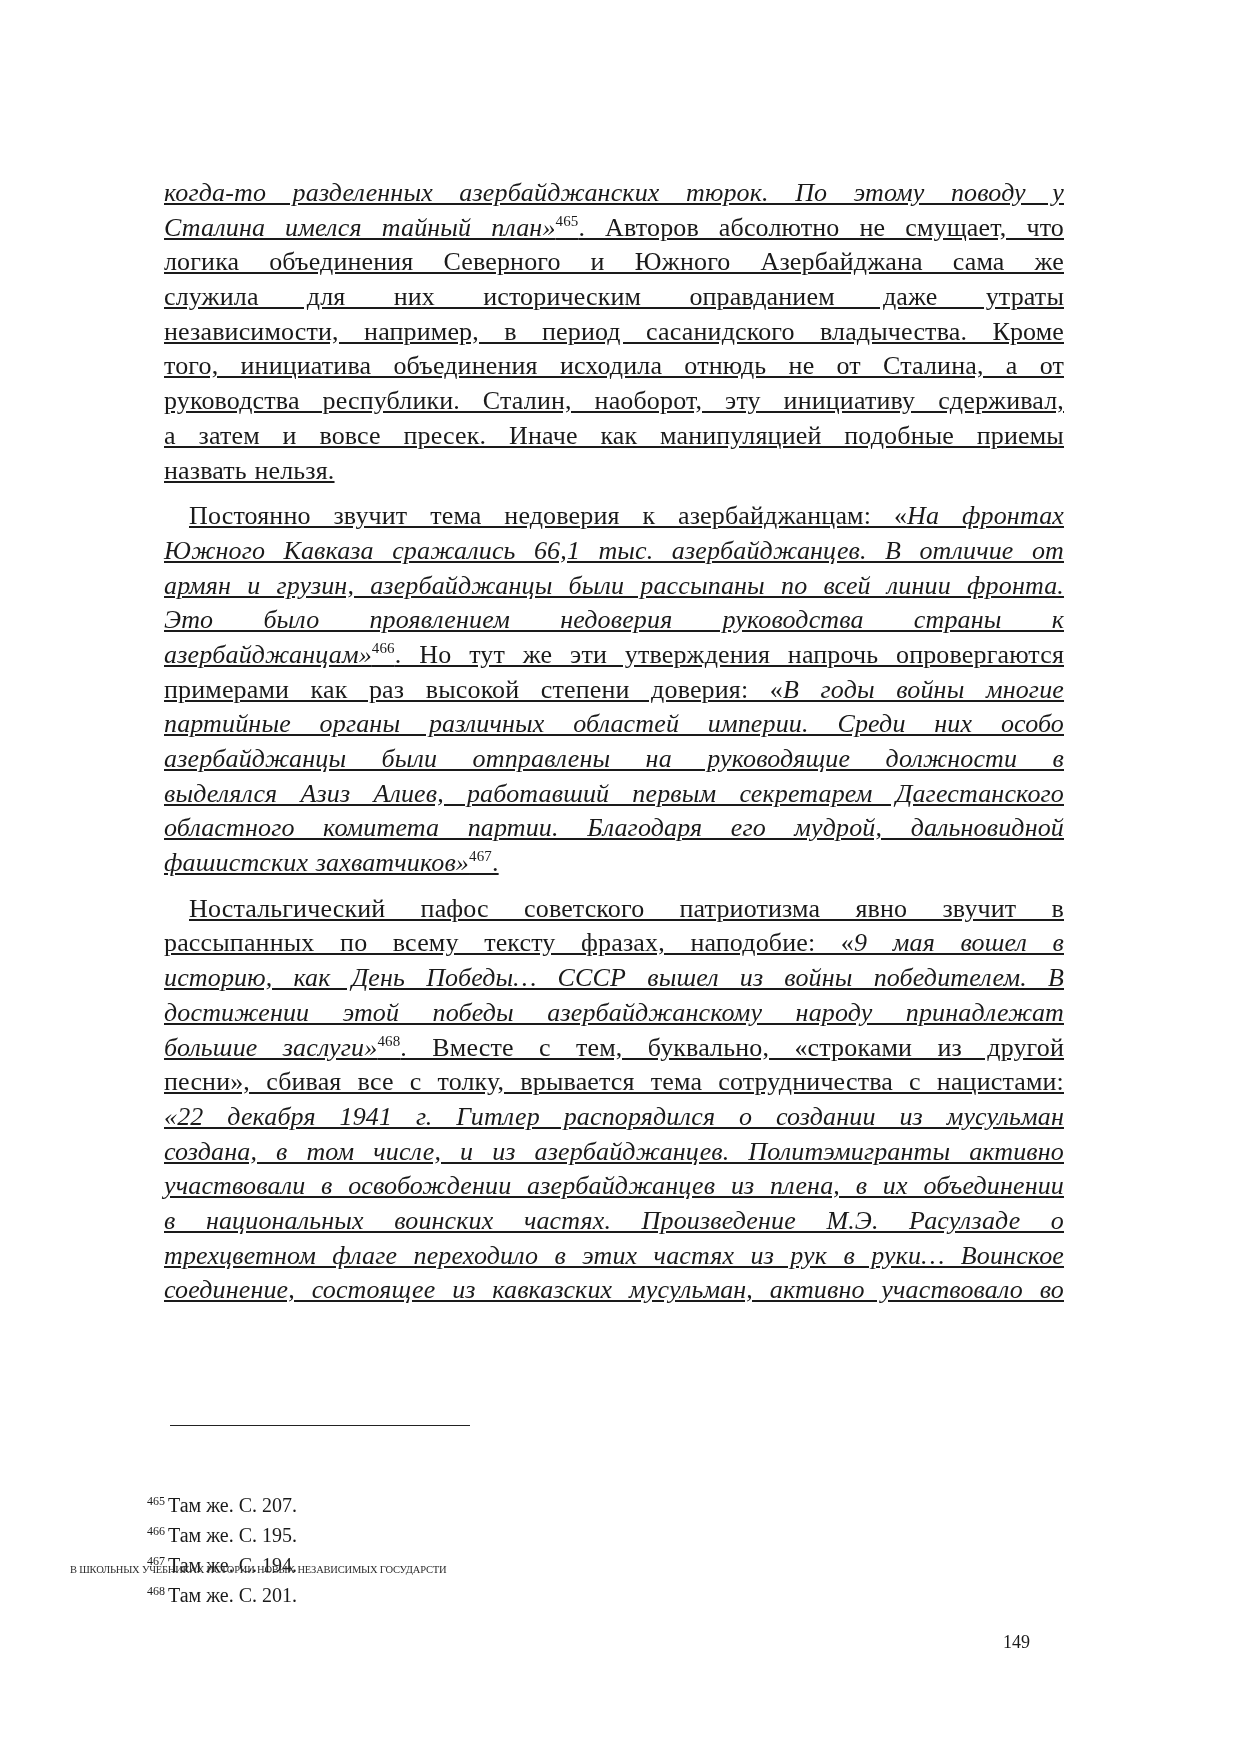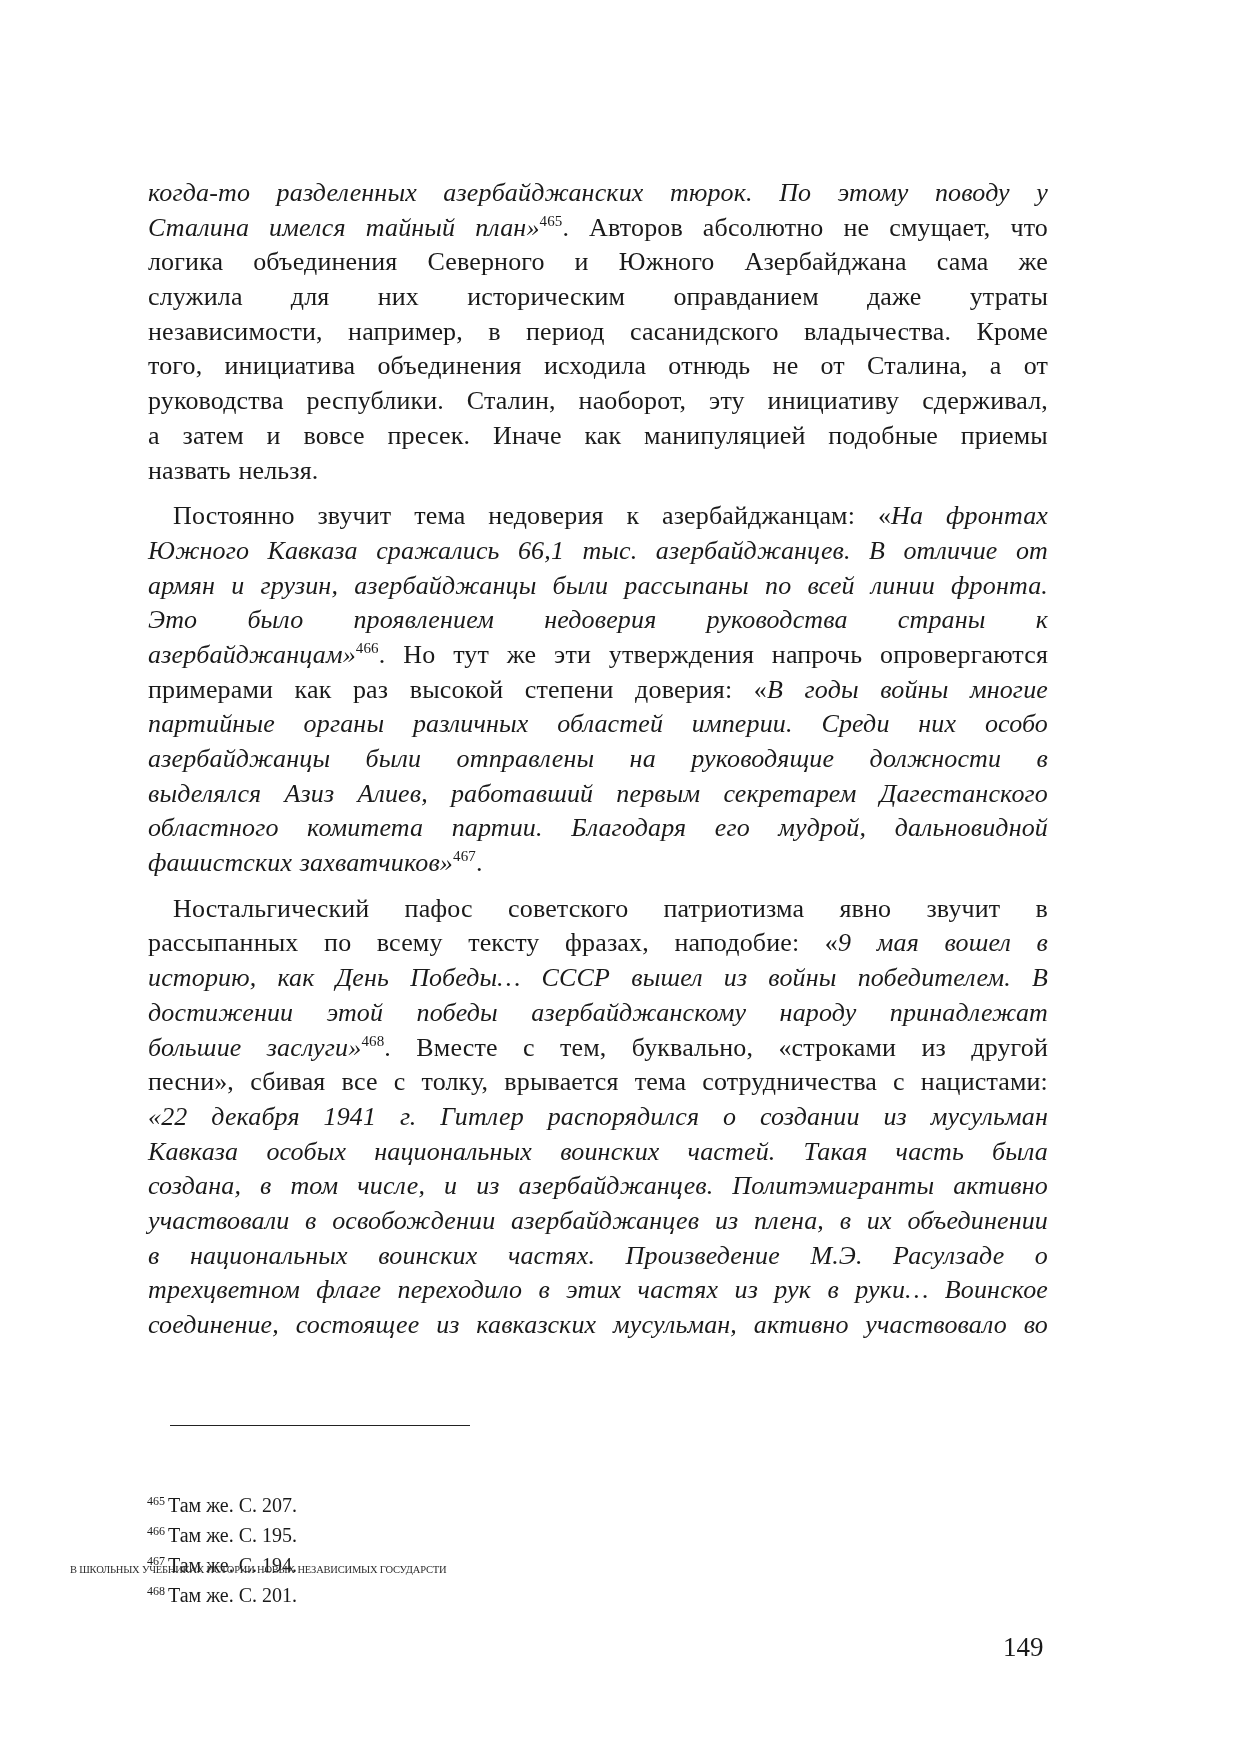--- a/index.html
+++ b/index.html
@@ -1,35 +1,35 @@
 <!DOCTYPE html>
 <html><head>
 <meta charset="utf-8">
 <style>
   html, body { margin: 0; padding: 0; background: #ffffff; }
   body { width: 1239px; height: 1754px; position: relative; overflow: hidden;
          font-family: "Liberation Serif", "DejaVu Serif", serif; color: #1a1a1a; }
   .page { position: absolute; left: 0; top: 0; width: 1239px; height: 1754px; background: #fff; }
-  .column { position: absolute; left: 148px; top: 176px; width: 900px; }
+  .column { position: absolute; left: 164px; top: 176px; width: 900px; text-decoration: underline; }
   .para { margin: 0 0 11px 0; }
   .line { display: block; font-size: 26px; line-height: 34.7px; height: 34.7px;
           text-align: justify; text-align-last: justify; white-space: nowrap; overflow: visible;
           letter-spacing: 0.15px; word-spacing: 1px; }
   .line.last { text-align-last: left; }
   .line.indent { padding-left: 25px; }
   .it { font-style: italic; }
   sup.fn { font-size: 15px; vertical-align: 0; position: relative; top: -10px; line-height: 0; }
   .line-inner { display: block; width: 100%; white-space: normal; text-align: justify; text-align-last: inherit; }
   .fn-rule { position: absolute; left: 170px; top: 1425px; width: 300px; height: 0; border-top: 1.5px solid #222; }
   .footnotes { position: absolute; left: 147px; top: 1446px; margin-top: 44px; }
   .footnote { font-size: 20px; line-height: 30px; height: 30px; white-space: nowrap; }
   .footnote sup { font-size: 12px; position: relative; top: -7px; vertical-align: 0; line-height: 0; margin-right: 3px; }
   .running-footer { position: absolute; left: 70px; top: 1564px; font-size: 10.5px; letter-spacing: -0.2px;
                     text-transform: uppercase; color: #2b2b2b; white-space: nowrap; }
-  .page-number { position: absolute; left: 1003px; top: 1632px; font-size: 27px; color: #1a1a1a; }
+  .page-number { position: absolute; left: 1003px; top: 1632px; font-size: 18px; color: #1a1a1a; }
 </style>
 </head>
 <body>
 
 <div class="page">
   <div class="column" id="column">
       <div class="para">
         <div class="line">
           <span class="line-inner"><span class="it">когда-то разделенных азербайджанских тюрок. По этому поводу у</span></span>
         </div>
@@ -109,23 +109,20 @@
         <div class="line">
           <span class="line-inner"><span class="it">большие заслуги»</span><sup class="fn">468</sup><span class="">. Вместе с тем, буквально, «строками из другой</span></span>
         </div>
         <div class="line">
           <span class="line-inner"><span class="">песни», сбивая все с толку, врывается тема сотрудничества с нацистами:</span></span>
         </div>
         <div class="line">
           <span class="line-inner"><span class="it">«22 декабря 1941 г. Гитлер распорядился о создании из мусульман</span></span>
         </div>
         <div class="line">
-          <span class="line-inner"><span class="it">Кавказа особых национальных воинских частей. Такая часть была</span></span>
-        </div>
-        <div class="line">
           <span class="line-inner"><span class="it">создана, в том числе, и из азербайджанцев. Политэмигранты активно</span></span>
         </div>
         <div class="line">
           <span class="line-inner"><span class="it">участвовали в освобождении азербайджанцев из плена, в их объединении</span></span>
         </div>
         <div class="line">
           <span class="line-inner"><span class="it">в национальных воинских частях. Произведение М.Э. Расулзаде о</span></span>
         </div>
         <div class="line">
           <span class="line-inner"><span class="it">трехцветном флаге переходило в этих частях из рук в руки… Воинское</span></span>

